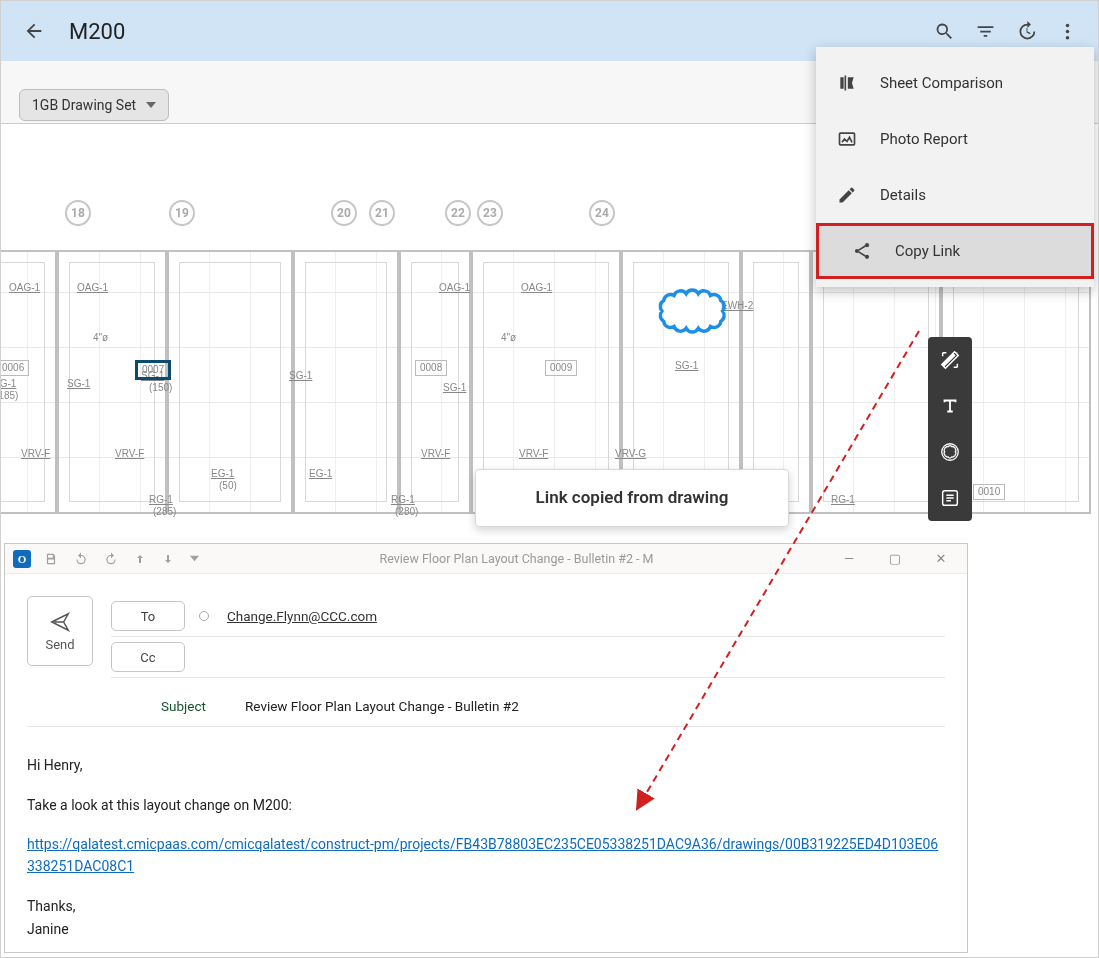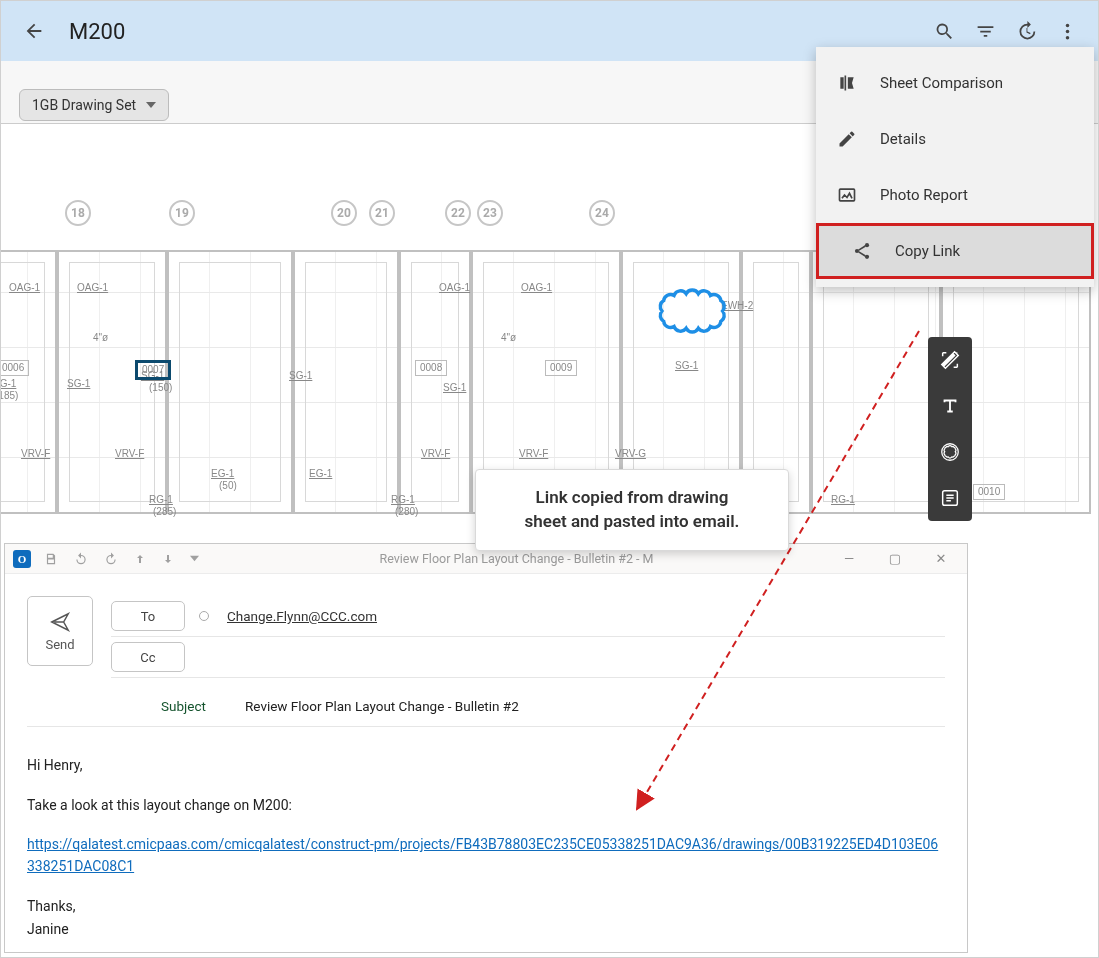--- a/index.html
+++ b/index.html
@@ -366,50 +366,49 @@
     <span class="mi-icon">
       <svg width="20" height="20" viewBox="0 0 24 24">
           <path d="M9 3h2v18H9zM4 5h4v14H4zM13 5h7l-2 7 2 7h-7z" fill="#444"></path>
         </svg>
     </span>
     <span>Sheet Comparison</span>
   </div>
   <div class="menu-item">
     <span class="mi-icon">
       <svg width="20" height="20" viewBox="0 0 24 24">
-          <path d="M3 17.25V21h3.75L17.8 9.94l-3.75-3.75L3 17.25zM20.7 7.04a1 1 0 000-1.41l-2.34-2.34a1 1 0 00-1.41 0l-1.83 1.83 3.75 3.75 1.83-1.83z" fill="#444"></path>
+          <rect x="3" y="5" width="18" height="14" rx="1" fill="none" stroke="#444" stroke-width="2"></rect>
+          <path d="M6 16l3-4 3 3 3-5 3 6" fill="none" stroke="#444" stroke-width="2"></path>
         </svg>
     </span>
-    <span>Details</span>
+    <span>Photo Report</span>
   </div>
   <div class="menu-item">
     <span class="mi-icon">
       <svg width="20" height="20" viewBox="0 0 24 24">
-          <rect x="3" y="5" width="18" height="14" rx="1" fill="none" stroke="#444" stroke-width="2"></rect>
-          <path d="M6 16l3-4 3 3 3-5 3 6" fill="none" stroke="#444" stroke-width="2"></path>
+          <path d="M3 17.25V21h3.75L17.8 9.94l-3.75-3.75L3 17.25zM20.7 7.04a1 1 0 000-1.41l-2.34-2.34a1 1 0 00-1.41 0l-1.83 1.83 3.75 3.75 1.83-1.83z" fill="#444"></path>
         </svg>
     </span>
-    <span>Photo Report</span>
+    <span>Details</span>
   </div>
   <div class="menu-item highlight">
     <span class="mi-icon">
       <svg width="20" height="20" viewBox="0 0 24 24">
           <circle cx="18" cy="5" r="2.5" fill="#444"></circle>
           <circle cx="6" cy="12" r="2.5" fill="#444"></circle>
           <circle cx="18" cy="19" r="2.5" fill="#444"></circle>
           <path d="M8 11l8-5M8 13l8 5" stroke="#444" stroke-width="2"></path>
         </svg>
     </span>
     <span>Copy Link</span>
   </div>
 </div>
 
 <div class="tooltip">
   <div>Link copied from drawing</div>
-  <div>sheet and pasted into email.</div>
 </div>
 
 <svg class="arrow-layer">
   <defs>
     <marker id="ah" markerWidth="12" markerHeight="12" refX="9" refY="5" orient="auto">
       <path d="M0 0 L10 5 L0 10 z" fill="#d02020"></path>
     </marker>
   </defs>
   <line x1="918" y1="330" x2="636" y2="808" stroke="#d02020" stroke-width="2" stroke-dasharray="7 5" marker-end="url(#ah)"></line>
 </svg>

